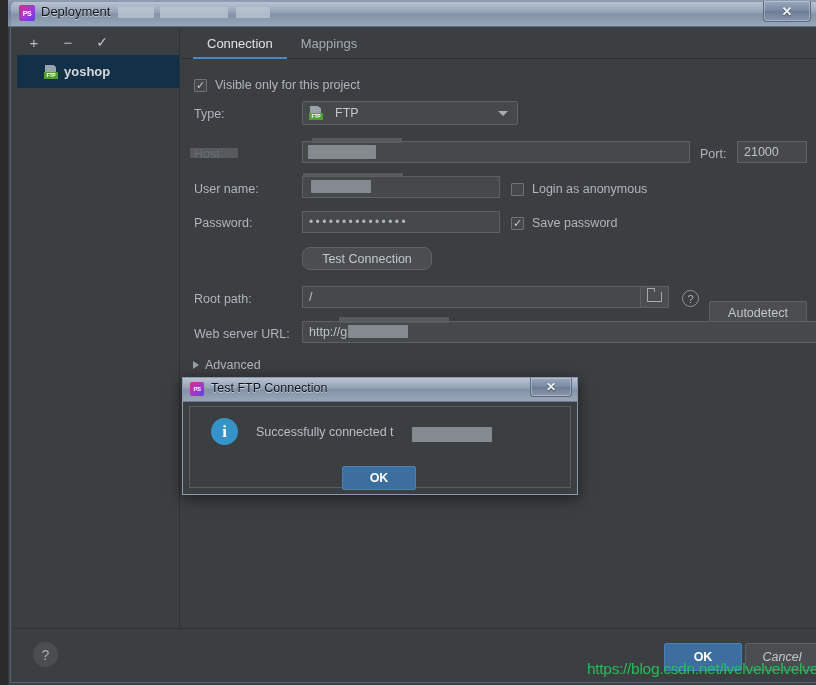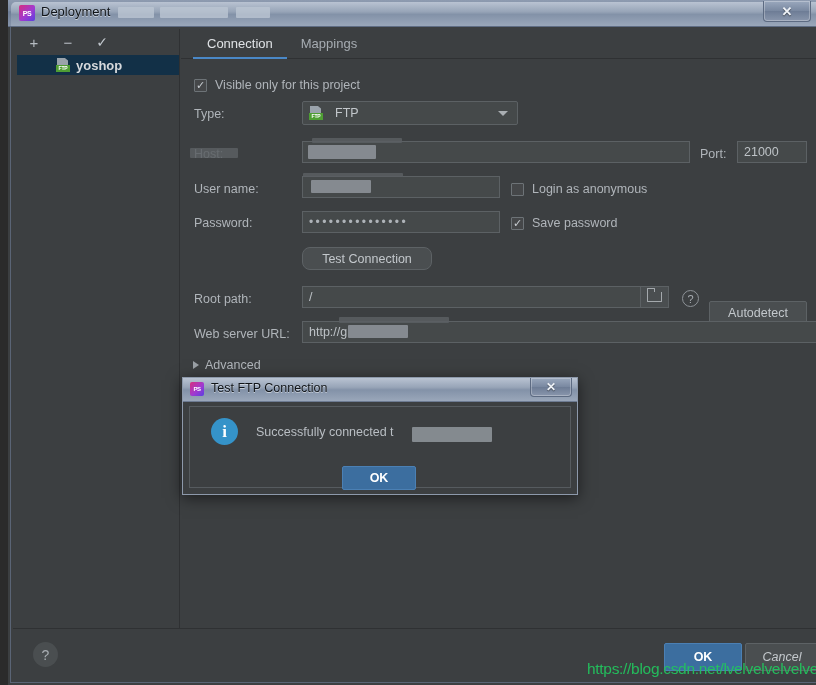--- a/index.html
+++ b/index.html
@@ -133,24 +133,24 @@
     line-height: 1;
   }
   .tb-btn.check { color: #c2c8ce; font-size: 14px; }
 
   .tree-list {
     position: absolute;
     left: 0; top: 26px; right: 0; bottom: 0;
     background: #3c3f41;
   }
   .tree-row {
-    height: 20px;
-    display: flex;
-    align-items: center;
-    padding-left: 39px;
+    height: 33px;
+    display: flex;
+    align-items: center;
+    padding-left: 27px;
     background: #123047;
     box-sizing: border-box;
   }
   .ftp-icon {
     position: relative;
     width: 14px; height: 14px;
     margin-right: 6px;
     flex: none;
   }
   .ftp-icon .page {

